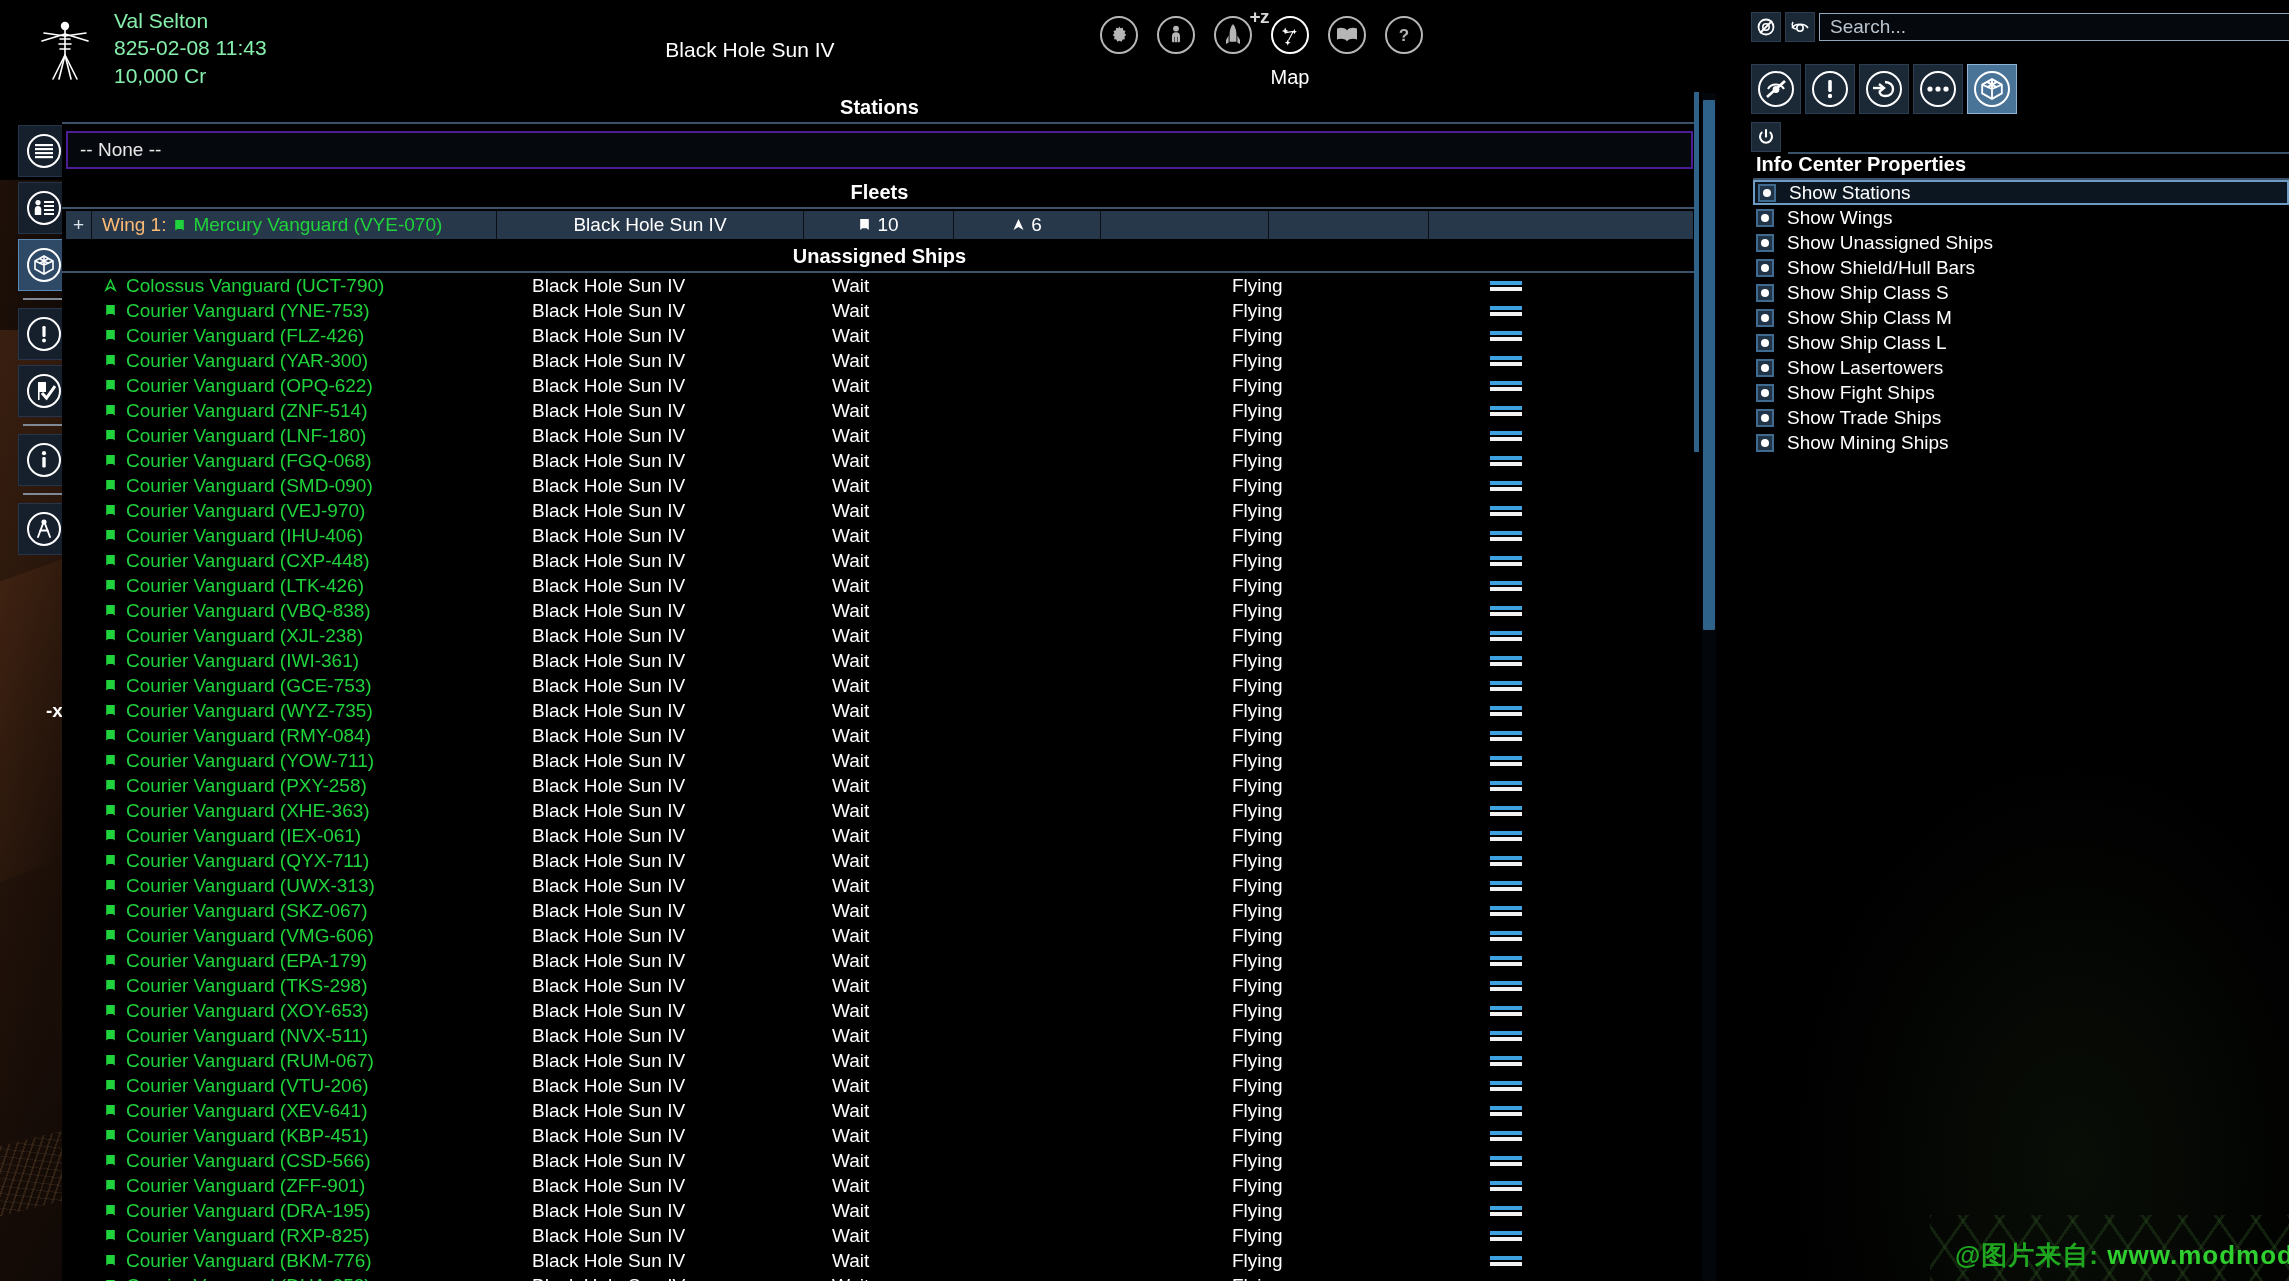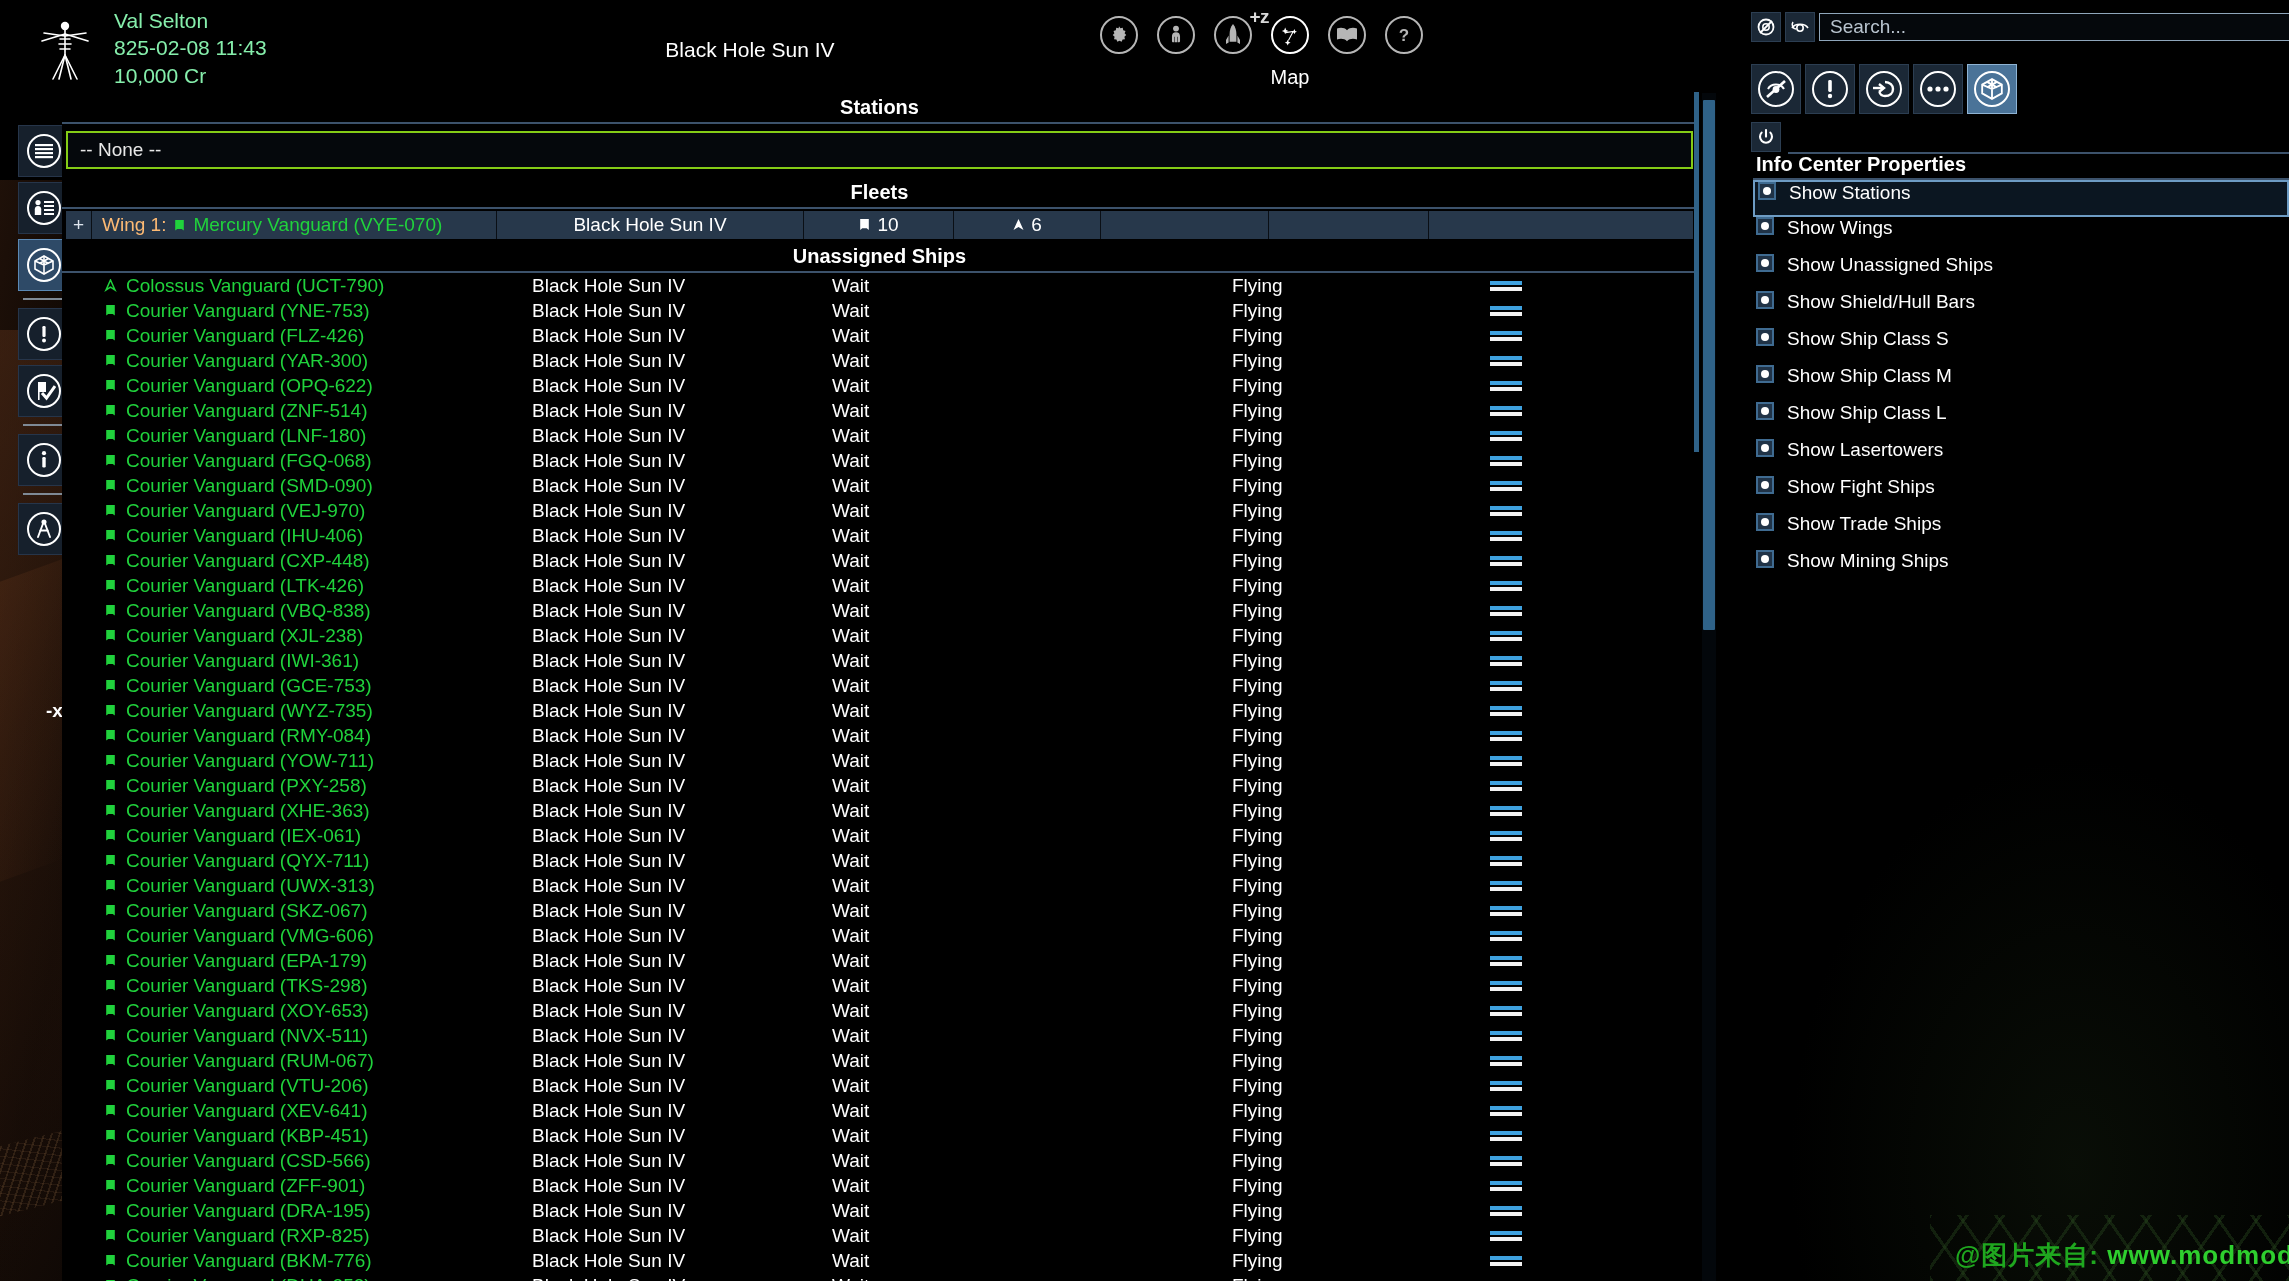--- a/index.html
+++ b/index.html
@@ -67,21 +67,21 @@
   .lbtn{width:52px;height:52px;background:#16202c;border:1px solid #26354a;box-sizing:border-box;display:flex;align-items:center;justify-content:center;margin-bottom:5px;}
   .lbtn.sel{background:#2e4a67;border-color:#5b89b5;}
   .lbtn .cir{width:34px;height:34px;border-radius:50%;border:2.6px solid #ffffff;display:flex;align-items:center;justify-content:center;box-sizing:border-box;}
   .ldiv{width:42px;height:2px;background:#7f8a96;margin:7px 5px 8px 5px;}
   .xmark{position:absolute;left:46px;top:700px;color:#ffffff;font-size:19px;font-weight:bold;}
 
   
   .mainpanel{position:absolute;left:62px;top:92px;width:1635px;height:1189px;background:#000;}
   .sec-header{width:100%;text-align:center;color:#ffffff;font-size:20px;font-weight:bold;height:30px;line-height:30px;
               border-bottom:2px solid #3c526b;background:#000;}
-  .dropdown{margin:7px 4px 0 4px;height:34px;border:2px solid #84cc16;background:#05080c;
+  .dropdown{margin:7px 4px 0 4px;height:34px;border:2px solid #4c1d95;background:#05080c;
             display:flex;align-items:center;padding-left:12px;color:#e8e8e8;font-size:19px;}
   .spacer-6{height:8px;}
 
   .fleetrow{display:flex;height:28px;margin:2px 4px 0 4px;background:#27384b;}
   .fleetcell{border-right:1px solid #0a0f15;display:flex;align-items:center;justify-content:center;color:#ffffff;font-size:19px;box-sizing:border-box;}
   .fc-plus{width:26px;justify-content:center;color:#dfe6ee;}
   .fc-name{width:405px;justify-content:flex-start;padding-left:10px;}
   .fc-loc{width:307px;}
   .fc-n1{width:150px;gap:6px;}
   .fc-n2{width:147px;gap:6px;}
@@ -118,21 +118,21 @@
   .tabbtn{width:50px;height:50px;background:#1b2836;border:1px solid #2c3e52;box-sizing:border-box;display:flex;align-items:center;justify-content:center;}
   .tabbtn.sel{background:#4a7398;border-color:#8fb4d4;}
   .tabbtn .cir{width:36px;height:36px;border-radius:50%;border:2.6px solid #ffffff;display:flex;align-items:center;justify-content:center;box-sizing:border-box;}
   .pwr{position:absolute;left:3px;top:122px;width:30px;height:30px;background:#1b2836;border:1px solid #2c3e52;box-sizing:border-box;display:flex;align-items:center;justify-content:center;}
   .ic-title{position:absolute;left:40px;top:124px;width:490px;text-align:center;color:#ffffff;font-size:21px;font-weight:bold;}
   .ic-underline{position:absolute;left:40px;top:152px;width:501px;height:2px;background:#3c526b;}
   .ic-props{position:absolute;left:8px;top:153px;color:#ffffff;font-size:20px;font-weight:bold;}
   .ic-props-rule{position:absolute;left:5px;top:178px;width:536px;height:2px;background:#3c526b;}
 
   .opts{position:absolute;left:5px;top:180px;width:536px;}
-  .opt{height:37px;display:flex;align-items:flex-start;box-sizing:border-box;padding-left:3px;}
+  .opt{height:25px;display:flex;align-items:center;box-sizing:border-box;padding-left:3px;}
   .opt.sel{border:2px solid #6e9cc4;background:#0b1621;}
   .chk{width:18px;height:18px;background:#203347;border:2px solid #3f6b91;box-sizing:border-box;display:flex;align-items:center;justify-content:center;margin-right:13px;flex:0 0 auto;}
   .chk i{display:block;width:8px;height:8px;border-radius:50%;background:#ffffff;}
   .opt-label{color:#ffffff;font-size:19px;}
 
   .watermark{position:absolute;left:1955px;top:1238px;font-size:26px;font-weight:bold;letter-spacing:1px;white-space:nowrap;}
   .wm-cn{color:#1fa71f;}
   .wm-url{color:#2ecf2e;}
 </style>
 </head>

